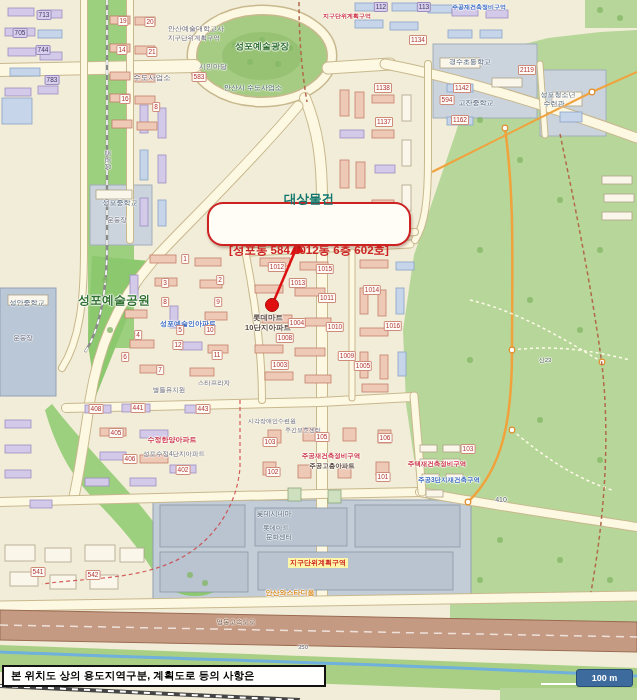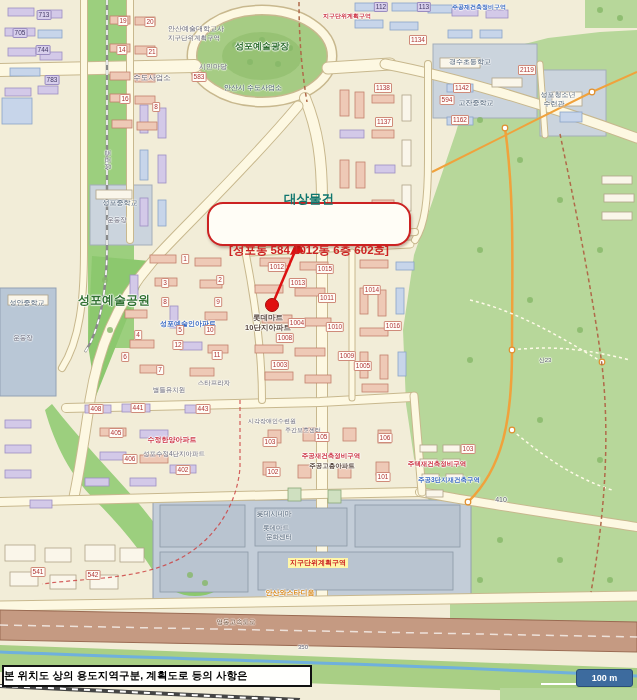--- a/index.html
+++ b/index.html
@@ -24,21 +24,21 @@
   .k-wht{color:#6e4e38;}
   .k-hl{background:#fff6a8;color:#cc2222;font-weight:bold;padding:0 2px;text-shadow:none;}
   #callout{position:absolute;left:207px;top:202px;width:200px;height:40px;
            background:#fffdf6;border:2px solid #cc2222;border-radius:16px;
            display:flex;flex-direction:column;justify-content:center;align-items:center;
            box-shadow:1px 2px 3px rgba(90,40,30,.35);z-index:20;}
   #callout .t1{color:#0f766e;font-weight:bold;font-size:12.5px;line-height:15px;}
   #callout .t2{color:#cc2222;font-weight:bold;font-size:11.5px;line-height:14px;margin-top:36px;}
   #marker-layer{position:absolute;left:0;top:0;pointer-events:none;z-index:15;}
   #disclaimer{position:absolute;left:2px;top:665px;width:306px;background:#fffffd;
-              border:2px solid #111;padding:2px 0;z-index:30;}
+              border:2px solid #111;padding:2px 7px;z-index:30;}
   #disclaimer div{font-size:10.5px;font-weight:bold;color:#000;line-height:1.32;letter-spacing:.1px;}
   #scalebar{position:absolute;left:576px;top:669px;width:55px;height:16px;background:#3d6b9e;
             border:1px solid #2a4d78;border-radius:3px;color:#fff;font-size:9px;font-weight:bold;
             display:flex;align-items:center;justify-content:center;z-index:30;}
   #scaletick{position:absolute;left:541px;top:683px;width:35px;height:2px;background:#fff;z-index:29;}
 </style>
 </head>
 <body>
 
 <div id="stage">

